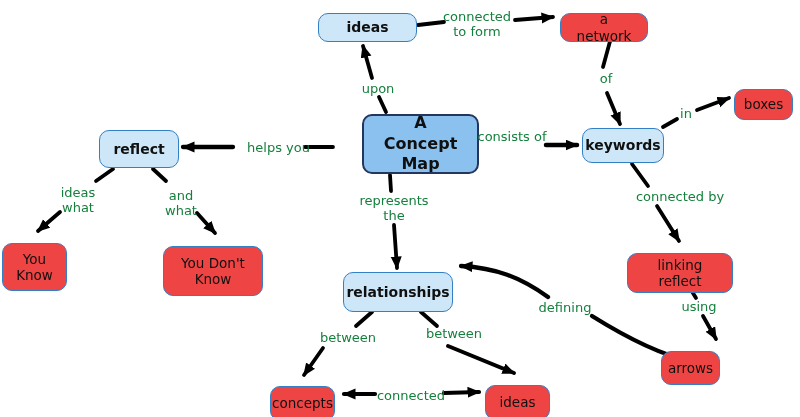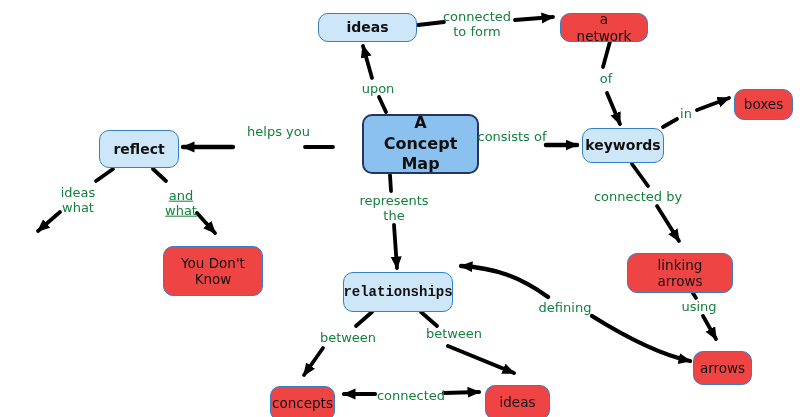--- a/index.html
+++ b/index.html
@@ -70,37 +70,38 @@
       <path d="M548,297 C520,277 496,268 461,266" fill="none" stroke="#000000" stroke-width="4.3" stroke-linecap="round" marker-end="url(#ah)"></path>
       <path d="M592,316 C632,341 662,355 690,361" fill="none" stroke="#000000" stroke-width="4.3" stroke-linecap="round" marker-end="url(#ah)"></path>
     </svg>
 
 <div class="node mid bold" style="left: 318px; top: 13px; width: 99px; height: 29px;">ideas</div>
     <div class="node light" style="left: 560px; top: 5px; width: 88px; height: 29px;">a network</div>
     <div class="node light" style="left: 734px; top: 81px; width: 59px; height: 31px;">boxes</div>
     <div class="node accent bold" style="left: 333px; top: 114px; width: 117px; height: 60px;">A Concept Map</div>
     <div class="node mid bold" style="left: 99px; top: 130px; width: 80px; height: 38px;">reflect</div>
     <div class="node mid bold" style="left: 582px; top: 128px; width: 82px; height: 35px; text-align: right;">keywords</div>
+    <div class="node light" style="left: 2px; top: 235px; width: 65px; height: 48px;">You Know</div>
     <div class="node light" style="left: 163px; top: 238px; width: 100px; height: 50px;">You Don't Know</div>
-    <div class="node light" style="left: 627px; top: 245px; width: 106px; height: 40px;">linking arrows</div>
-    <div class="node mid bold" style="left: 343px; top: 272px; width: 110px; height: 40px; font-family: Liberation Mono, monospace;">relationships</div>
-    <div class="node light" style="left: 693px; top: 343px; width: 59px; height: 34px;">arrows</div>
+    <div class="node light" style="left: 627px; top: 245px; width: 106px; height: 40px;">linking reflect</div>
+    <div class="node mid bold" style="left: 343px; top: 272px; width: 110px; height: 40px;">relationships</div>
+    <div class="node light" style="left: 661px; top: 343px; width: 59px; height: 34px;">arrows</div>
     <div class="node light" style="left: 270px; top: 378px; width: 65px; height: 35px;">concepts</div>
     <div class="node light" style="left: 485px; top: 377px; width: 65px; height: 35px;">ideas</div>
     <div class="elabel" style="left: 378px; top: 89px;">upon</div>
     <div class="elabel" style="left: 477px; top: 24px;">connected
 to form</div>
     <div class="elabel" style="left: 606px; top: 79px;">of</div>
     <div class="elabel" style="left: 512px; top: 137px;">consists of</div>
     <div class="elabel" style="left: 686px; top: 114px;">in</div>
-    <div class="elabel" style="left: 269px; top: 132px; padding-left: 19px;">helps you</div>
-    <div class="elabel" style="left: 638px; top: 197px;">connected by</div>
+    <div class="elabel" style="left: 269px; top: 148px; padding-left: 19px;">helps you</div>
+    <div class="elabel" style="left: 680px; top: 197px;">connected by</div>
     <div class="elabel" style="left: 78px; top: 200px;">ideas
 what</div>
-    <div class="elabel" style="left: 181px; top: 203px; text-decoration: underline;">and
+    <div class="elabel" style="left: 181px; top: 203px;">and
 what</div>
     <div class="elabel" style="left: 394px; top: 208px;">represents
 the</div>
     <div class="elabel" style="left: 699px; top: 307px;">using</div>
     <div class="elabel" style="left: 565px; top: 308px;">defining</div>
     <div class="elabel" style="left: 348px; top: 338px;">between</div>
     <div class="elabel" style="left: 454px; top: 334px;">between</div>
     <div class="elabel" style="left: 411px; top: 396px;">connected</div>
   </div>
 

